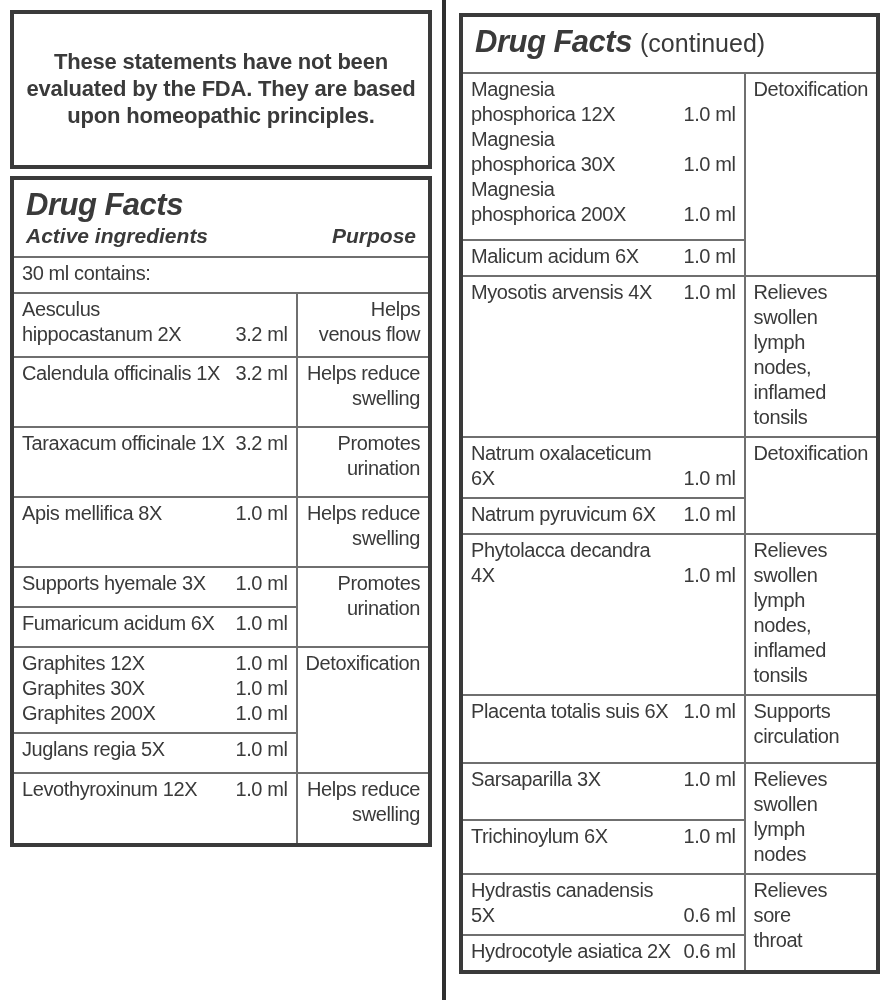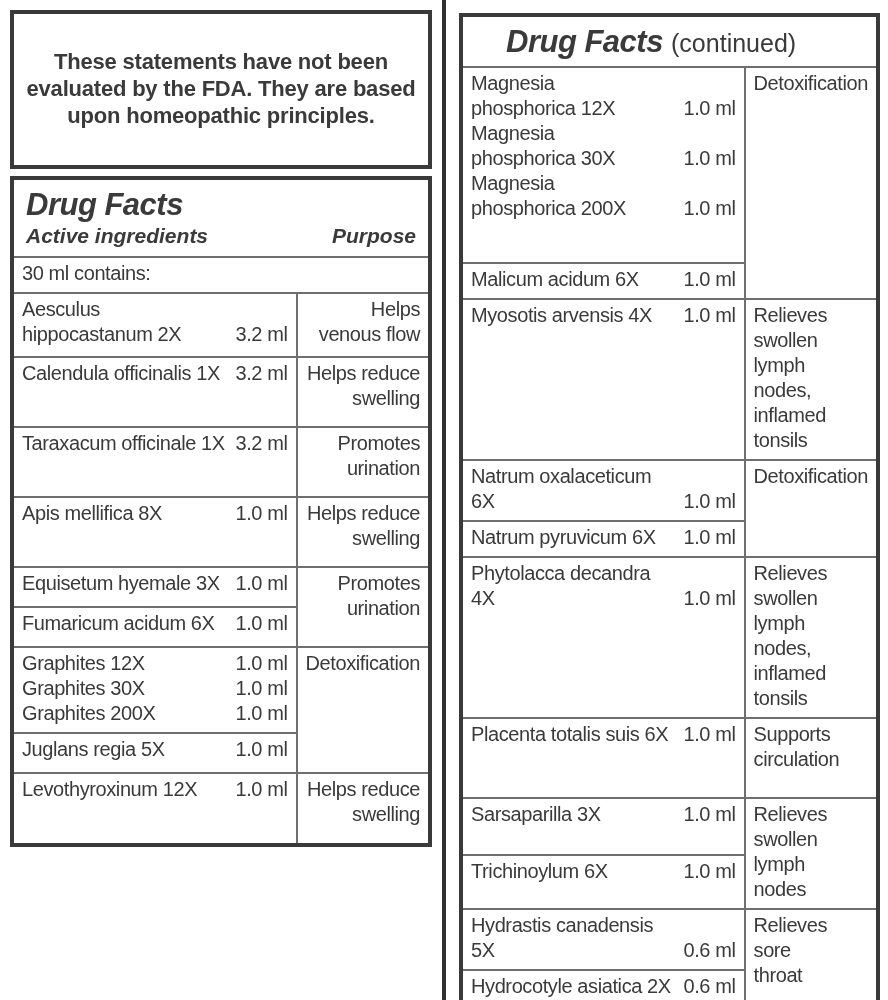--- a/index.html
+++ b/index.html
@@ -71,24 +71,24 @@
     display: flex; justify-content: space-between; align-items: flex-end;
   }
   .nm  { white-space: pre-line; }
   .amt { padding-left: 6px; white-space: nowrap; }
   td.rel { position: relative; }
 
   
   .h64  td { height: 64px; }
   .h70  td { height: 70px; border-radius: 32px; }
   .h40  td { height: 40px; }
-  .h196 td.gc { height: 196px; }
+  .h196 td.gc { height: 167px; }
   .h150 td { height: 150px; }
   .h148 td { height: 148px; }
-  .h64r td { height: 80px; margin-left: 28px; }
+  .h64r td { height: 68px; margin-left: 28px; }
   .h54 td { height: 54px; }
 </style>
 </head>
 <body>
 
 <div class="vdivider"></div>
 
 <div class="panel left-panel">
 
 
@@ -146,21 +146,21 @@
                 <span class="nm">Apis mellifica 8X</span>
                 <span class="amt">1.0 ml</span>
               </div>
             </td>
         <td class="pc">Helps reduce
 swelling</td>
       </tr>
       <tr class="h40">
         <td class="nc">
               <div class="pair">
-                <span class="nm">Equisetum hyemale 3X</span>
+                <span class="nm">Supports hyemale 3X</span>
                 <span class="amt">1.0 ml</span>
               </div>
             </td>
         <td class="pc" rowspan="2">Promotes
 urination</td>
       </tr>
       <tr class="h40">
         <td class="nc">
               <div class="pair">
                 <span class="nm">Fumaricum acidum 6X</span>
@@ -204,21 +204,21 @@
 swelling</span></td>
       </tr>
     </tbody>
       </table>
   </div>
 </div>
 
 <div class="panel right-panel">
 
   <div class="box">
-    <div class="df-header" style="padding-bottom:6px;margin-left:31px;">
+    <div class="df-header" style="padding-bottom:12px;">
       <div class="df-title"><span>Drug Facts</span> <span class="df-continued">(continued)</span></div>
     </div>
     <table class="dft">
       <tbody>
           <tr class="h196">
         <td class="nc gc">
           <div class="pair">
                 <span class="nm">Magnesia
 phosphorica 12X</span>
                 <span class="amt">1.0 ml</span>

